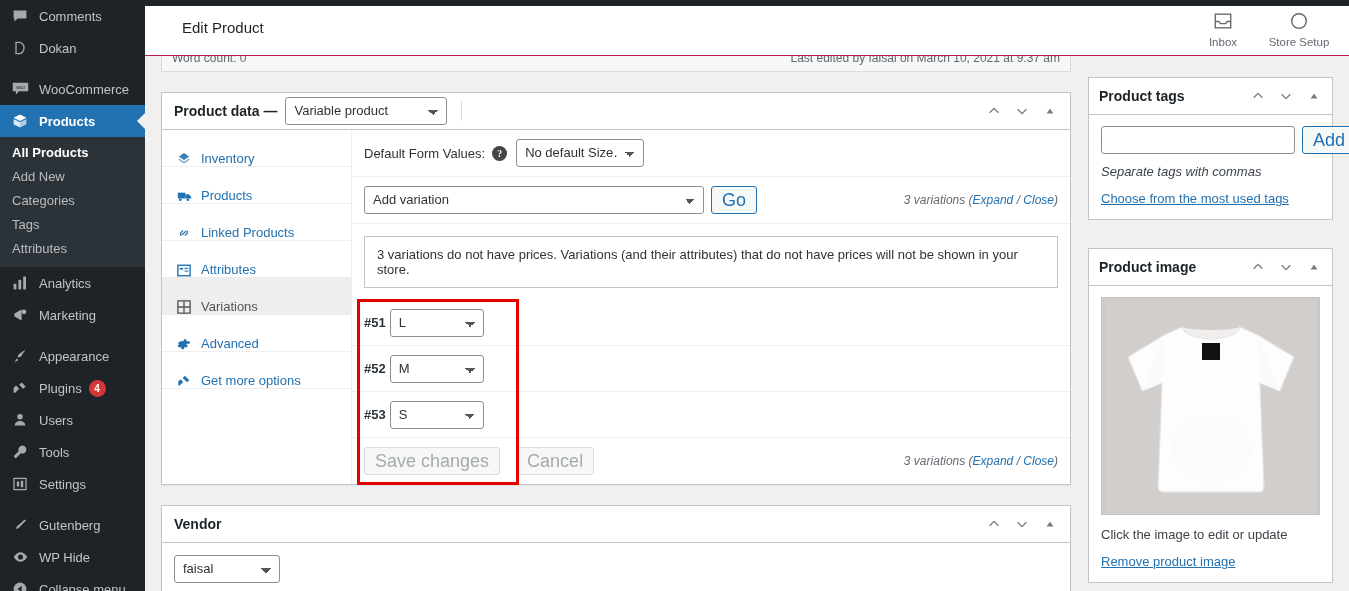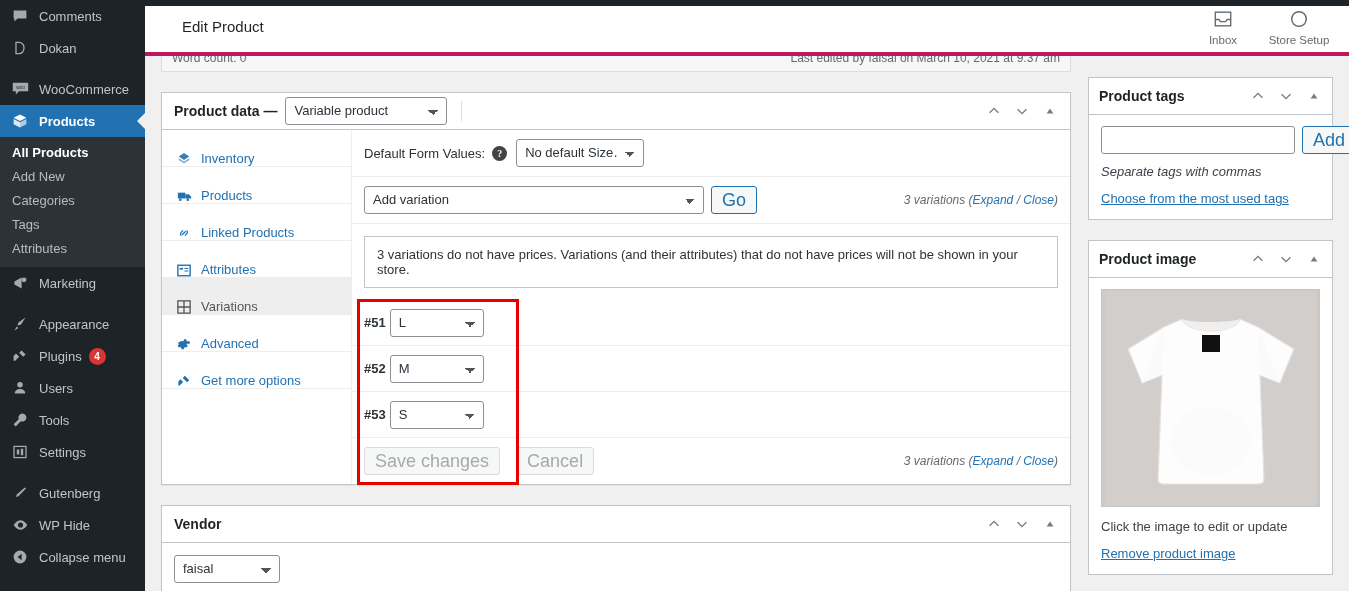--- a/index.html
+++ b/index.html
@@ -62,21 +62,21 @@
   }
 
   
   .content {
     flex: 1 1 auto; position: relative;
     background: #f0f0f1;
     overflow: hidden;
   }
   .topbar {
     height: 56px; background: #fff;
-    border-bottom: 4px solid #be185d;
+    border-bottom: 1px solid #be185d;
     display: flex; align-items: center;
     padding: 0 0 0 37px;
     position: relative;
   }
   .topbar-black {
     position: absolute; left: 0; top: 0; right: 0; height: 6px;
     background: #1d2327;
   }
   .page-title { font-size: 15px; color: #1d2327; }
   .topbar-right {
@@ -210,21 +210,21 @@
   }
   
   .redbox {
     position: absolute; border: 3px solid #e60000;
     pointer-events: none;
   }
 
   .vendor-body { padding: 12px; }
 
   
-  .side-panel { background: #fff; border: 1px solid #c3c4c7; margin-bottom: 20px; }
+  .side-panel { background: #fff; border: 1px solid #c3c4c7; margin-bottom: 28px; }
   .side-panel .postbox-header { padding: 0 10px; }
   .side-body { padding: 11px 12px 12px 12px; }
   .tag-row { display: flex; gap: 7px; }
   input.wp-text {
     flex: 1 1 auto; height: 28px;
     border: 1px solid #8c8f94; border-radius: 3px;
     padding: 0 8px; font-size: 13px;
     font-family: "Liberation Sans", sans-serif;
     color: #2c3338; background: #fff;
   }
@@ -287,20 +287,30 @@
     </div>
 
     <div class="submenu">
       <a class="sub-item active">All Products</a>
       <a class="sub-item">Add New</a>
       <a class="sub-item">Categories</a>
       <a class="sub-item">Tags</a>
       <a class="sub-item">Attributes</a>
     </div>
 
+    <div class="menu-item">
+      <span class="ico">
+        <svg width="16" height="16" viewBox="0 0 20 20">
+            <rect fill="currentColor" x="2" y="11" width="3.5" height="7"></rect>
+            <rect fill="currentColor" x="8" y="6" width="3.5" height="12"></rect>
+            <rect fill="currentColor" x="14" y="2" width="3.5" height="16"></rect>
+          </svg>
+      </span>
+      <span class="lbl">Analytics</span>
+    </div>
 
     <div class="menu-item">
       <span class="ico">
         <svg width="16" height="16" viewBox="0 0 20 20">
             <path fill="currentColor" d="M3 8l9-5v14l-9-5z"></path>
             <circle fill="currentColor" cx="15" cy="6" r="3"></circle>
           </svg>
       </span>
       <span class="lbl">Marketing</span>
     </div>

